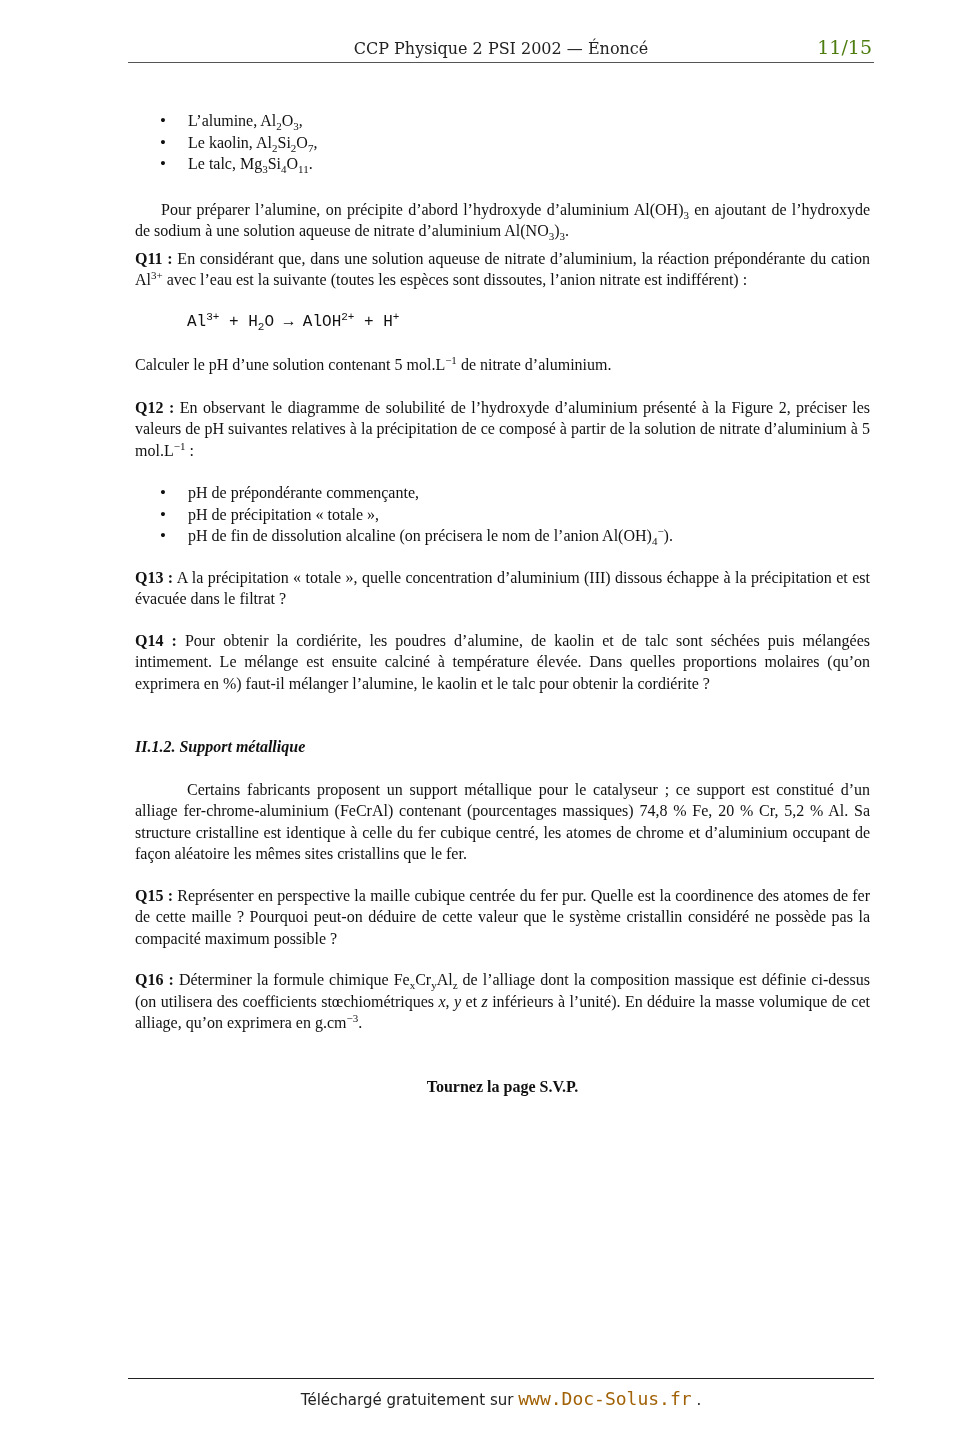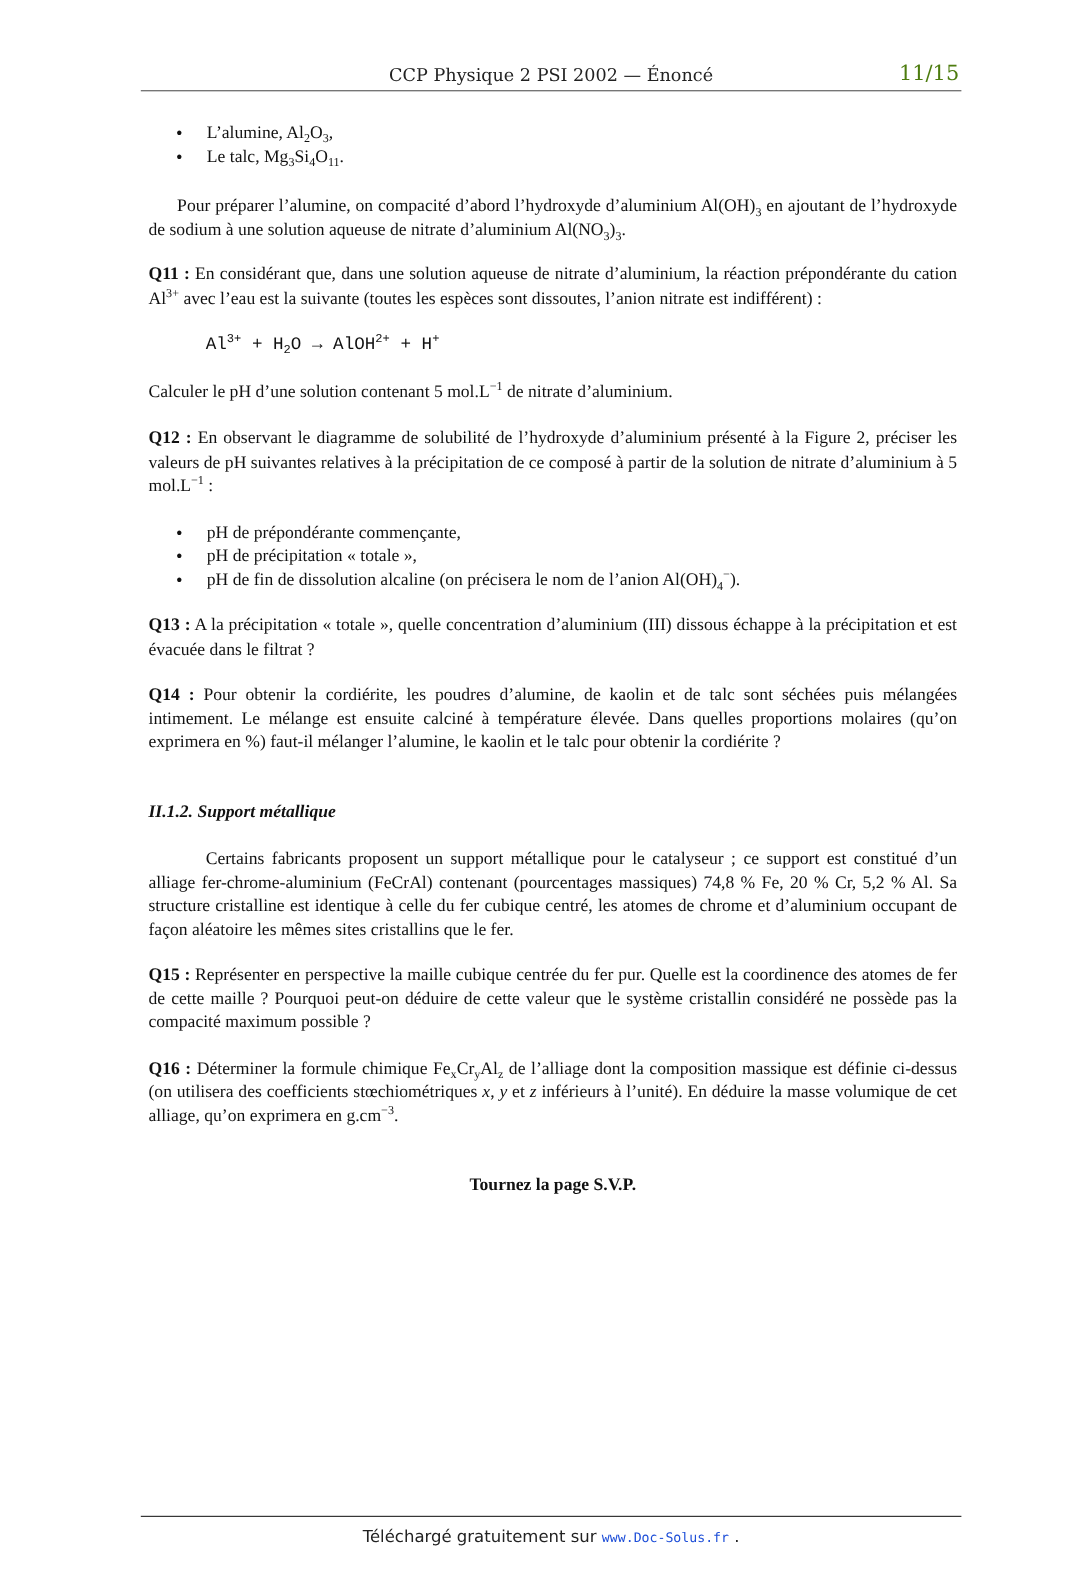--- a/index.html
+++ b/index.html
@@ -1,53 +1,54 @@
 <!DOCTYPE html>
 <html><head>
 <meta charset="utf-8">
 <style>
   html, body { margin:0; padding:0; background:#ffffff; }
   body { width:980px; height:1441px; position:relative; overflow:hidden;
          font-family:"Liberation Serif", serif; color:#111; }
-  .hdr { position:absolute; left:128px; top:56px; width:746px; height:26px; border-bottom:1.5px solid #555; }
+  .hdr { position:absolute; left:128px; top:36px; width:746px; height:26px; border-bottom:1.5px solid #555; }
   .hdr-title { position:absolute; left:0; right:0; text-align:center; top:3px; font-size:16px; font-family:"DejaVu Serif", serif; color:#222; }
   .hdr-page { position:absolute; right:2px; top:0px; font-size:19px; font-family:"DejaVu Serif", serif; color:#4d7c0f; }
   .content { position:absolute; left:135px; top:110px; width:735px; font-size:16px; line-height:21.5px; }
   ul.bul { list-style:none; margin:0; padding:0; }
   ul.bul li { position:relative; padding-left:53px; }
   ul.bul li::before { content:"\2022"; position:absolute; left:25px; top:0; font-size:17px; }
   p { margin:0; text-align:justify; }
   .indent { text-indent:26px; }
   .indent2 { text-indent:52px; }
   .q { font-weight:bold; }
   .eq { padding-left:52px;font-family:Liberation Mono, monospace; }
   sub, sup { font-size:11px; line-height:0; }
   .sec { font-weight:bold; font-style:italic; }
   .tournez { text-align:center; font-weight:bold; font-size:16px; }
   .foot-line { position:absolute; left:128px; top:1378px; width:746px; border-top:1.5px solid #222; }
   .foot { position:absolute; left:128px; top:1388px; width:746px; text-align:center; font-family:"DejaVu Sans", sans-serif; font-size:15px; color:#222; }
-  .foot a { font-family:"DejaVu Sans Mono", monospace; color:#1d4ed8; text-decoration:none; font-size:12px; }
+  .foot a { font-family:"DejaVu Sans Mono", monospace; color:#a16207; text-decoration:none; font-size:18px; }
 </style>
 </head>
 <body>
 
 <div class="hdr">
   <div class="hdr-title">CCP Physique 2 PSI 2002 — Énoncé</div>
   <div class="hdr-page">11/15</div>
 </div>
 
 <div class="content">
   <ul class="bul">
     <li><span>L’alumine, </span><span>Al<sub>2</sub>O<sub>3</sub>,</span></li>
+    <li><span>Le kaolin, </span><span>Al<sub>2</sub>Si<sub>2</sub>O<sub>7</sub>,</span></li>
     <li><span>Le talc, </span><span>Mg<sub>3</sub>Si<sub>4</sub>O<sub>11</sub>.</span></li>
   </ul>
 
-  <p class="indent" style="margin-top:24px"><span>Pour préparer l’alumine, on compacité d’abord l’hydroxyde d’aluminium Al(OH)</span><sub>3</sub><span> en ajoutant de l’hydroxyde de sodium à une solution aqueuse de nitrate d’aluminium Al(NO</span><sub>3</sub><span>)</span><sub>3</sub><span>.</span></p>
+  <p class="indent" style="margin-top:24px"><span>Pour préparer l’alumine, on précipite d’abord l’hydroxyde d’aluminium Al(OH)</span><sub>3</sub><span> en ajoutant de l’hydroxyde de sodium à une solution aqueuse de nitrate d’aluminium Al(NO</span><sub>3</sub><span>)</span><sub>3</sub><span>.</span></p>
 
-  <p style="margin-top:19px"><span class="q">Q11 :</span><span> En considérant que, dans une solution aqueuse de nitrate d’aluminium, la réaction prépondérante du cation Al</span><sup>3+</sup><span> avec l’eau est la suivante (toutes les espèces sont dissoutes, l’anion nitrate est indifférent) :</span></p>
+  <p style="margin-top:6px"><span class="q">Q11 :</span><span> En considérant que, dans une solution aqueuse de nitrate d’aluminium, la réaction prépondérante du cation Al</span><sup>3+</sup><span> avec l’eau est la suivante (toutes les espèces sont dissoutes, l’anion nitrate est indifférent) :</span></p>
 
   <p class="eq" style="margin-top:21px"><span>Al</span><sup>3+</sup><span> + H</span><sub>2</sub><span>O → AlOH</span><sup>2+</sup><span> + H</span><sup>+</sup></p>
 
   <p style="margin-top:21px"><span>Calculer le pH d’une solution contenant 5 mol.L</span><sup>−1</sup><span> de nitrate d’aluminium.</span></p>
 
   <p style="margin-top:21px"><span class="q">Q12 :</span><span> En observant le diagramme de solubilité de l’hydroxyde d’aluminium présenté à la Figure 2, préciser les valeurs de pH suivantes relatives à la précipitation de ce composé à partir de la solution de nitrate d’aluminium à 5 mol.L</span><sup>−1</sup><span> :</span></p>
 
   <ul class="bul" style="margin-top:21px">
     <li>pH de prépondérante commençante,</li>
     <li>pH de précipitation « totale »,</li>

